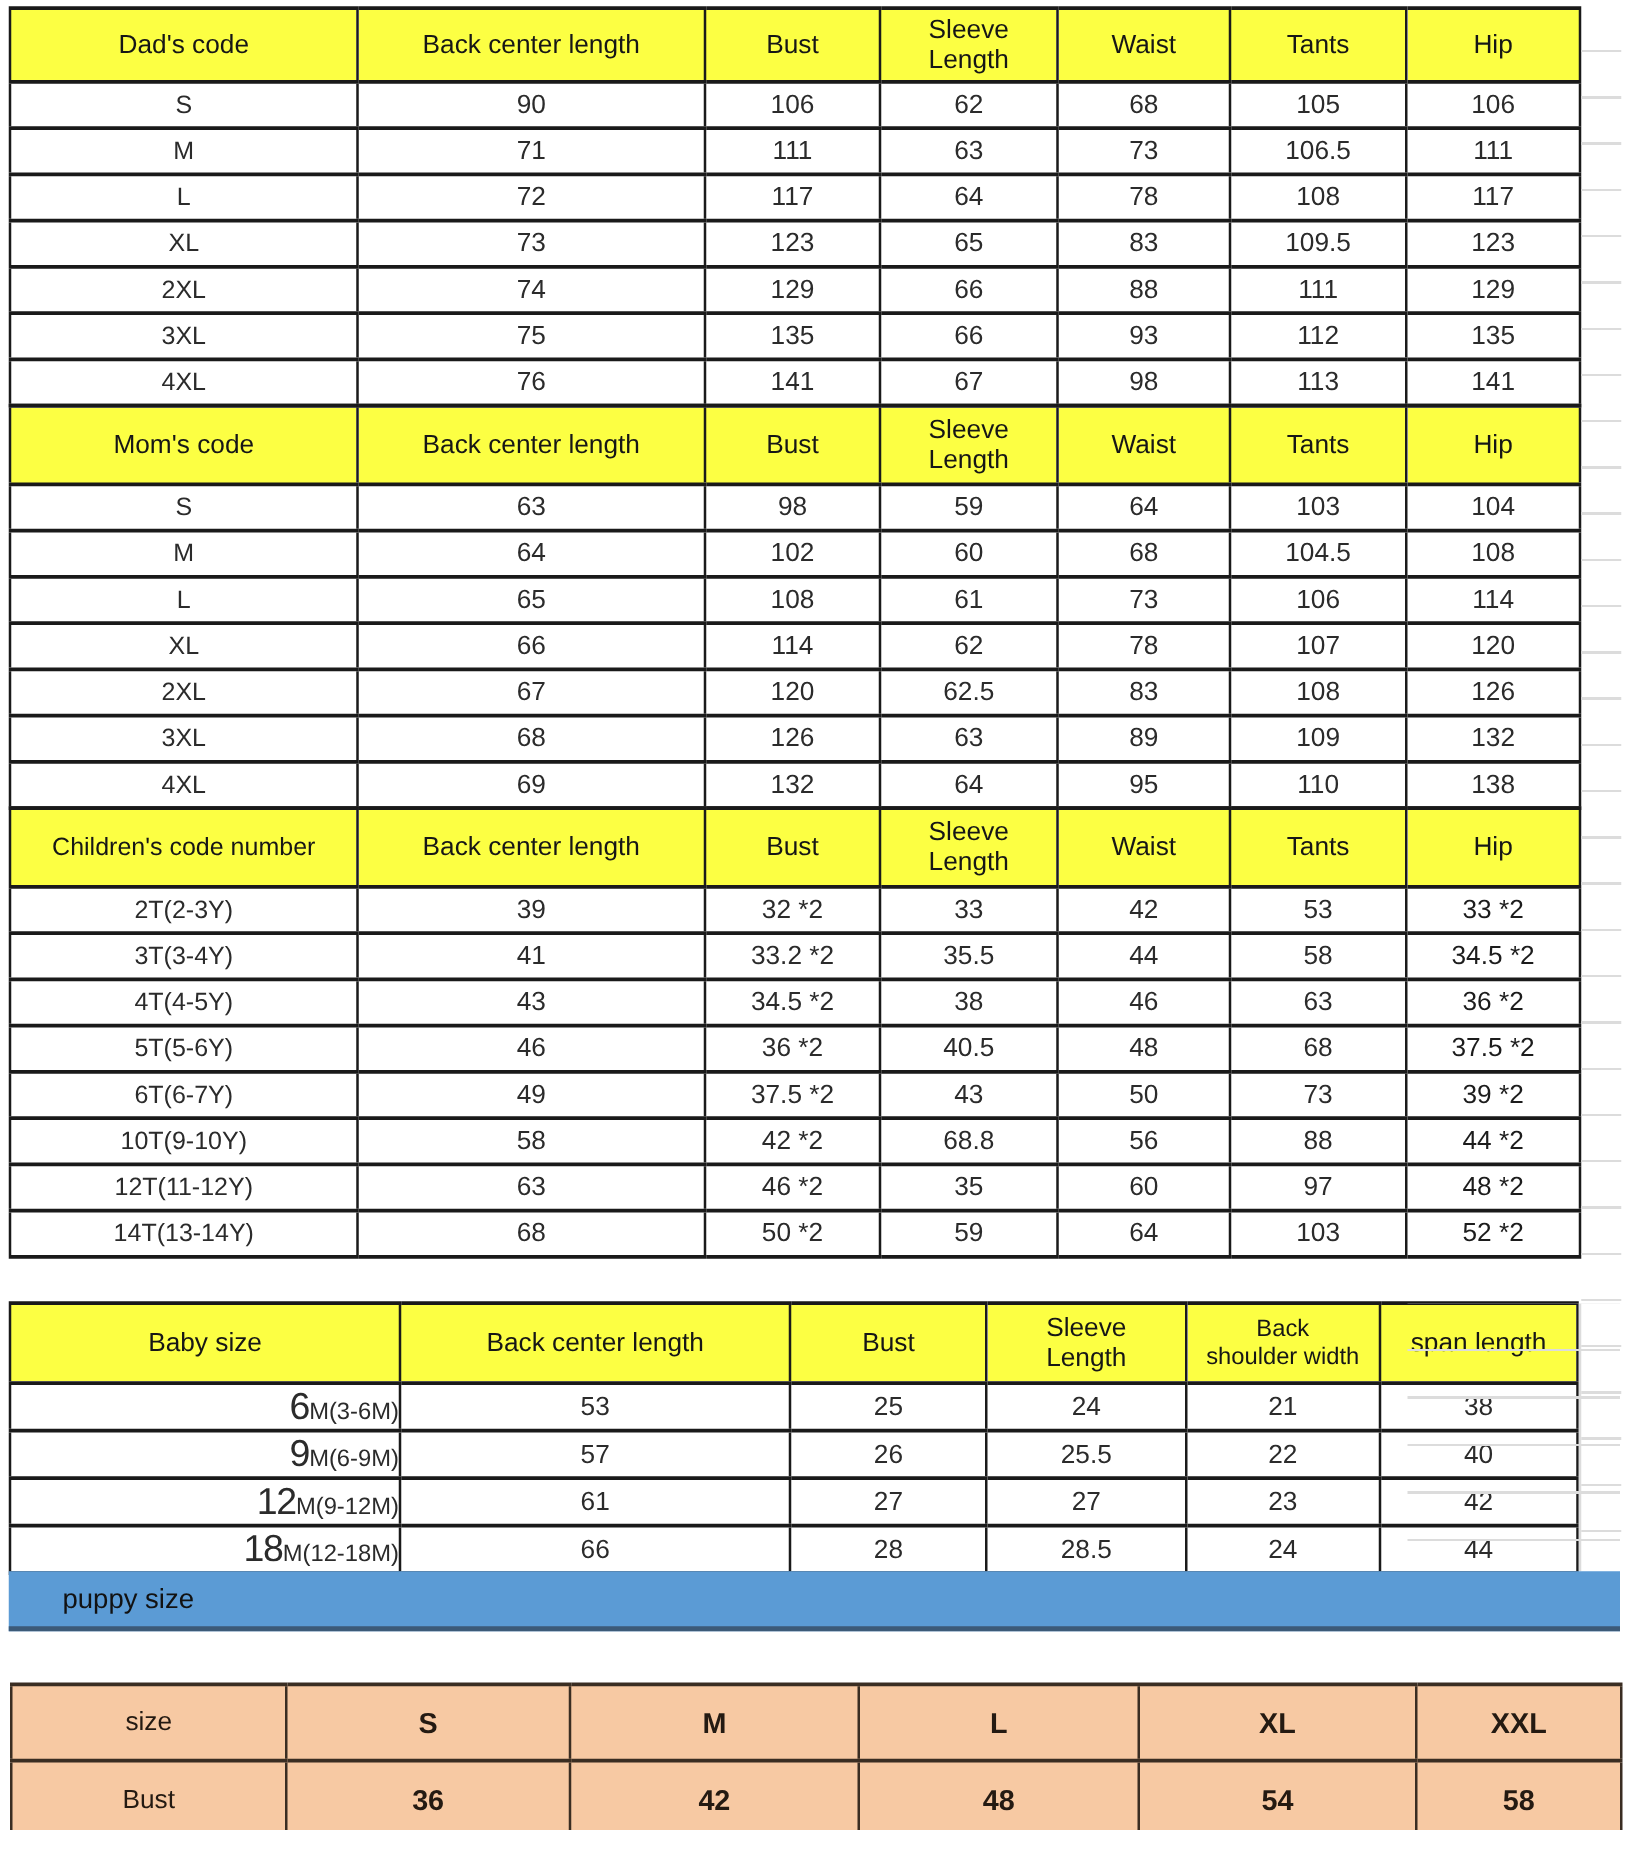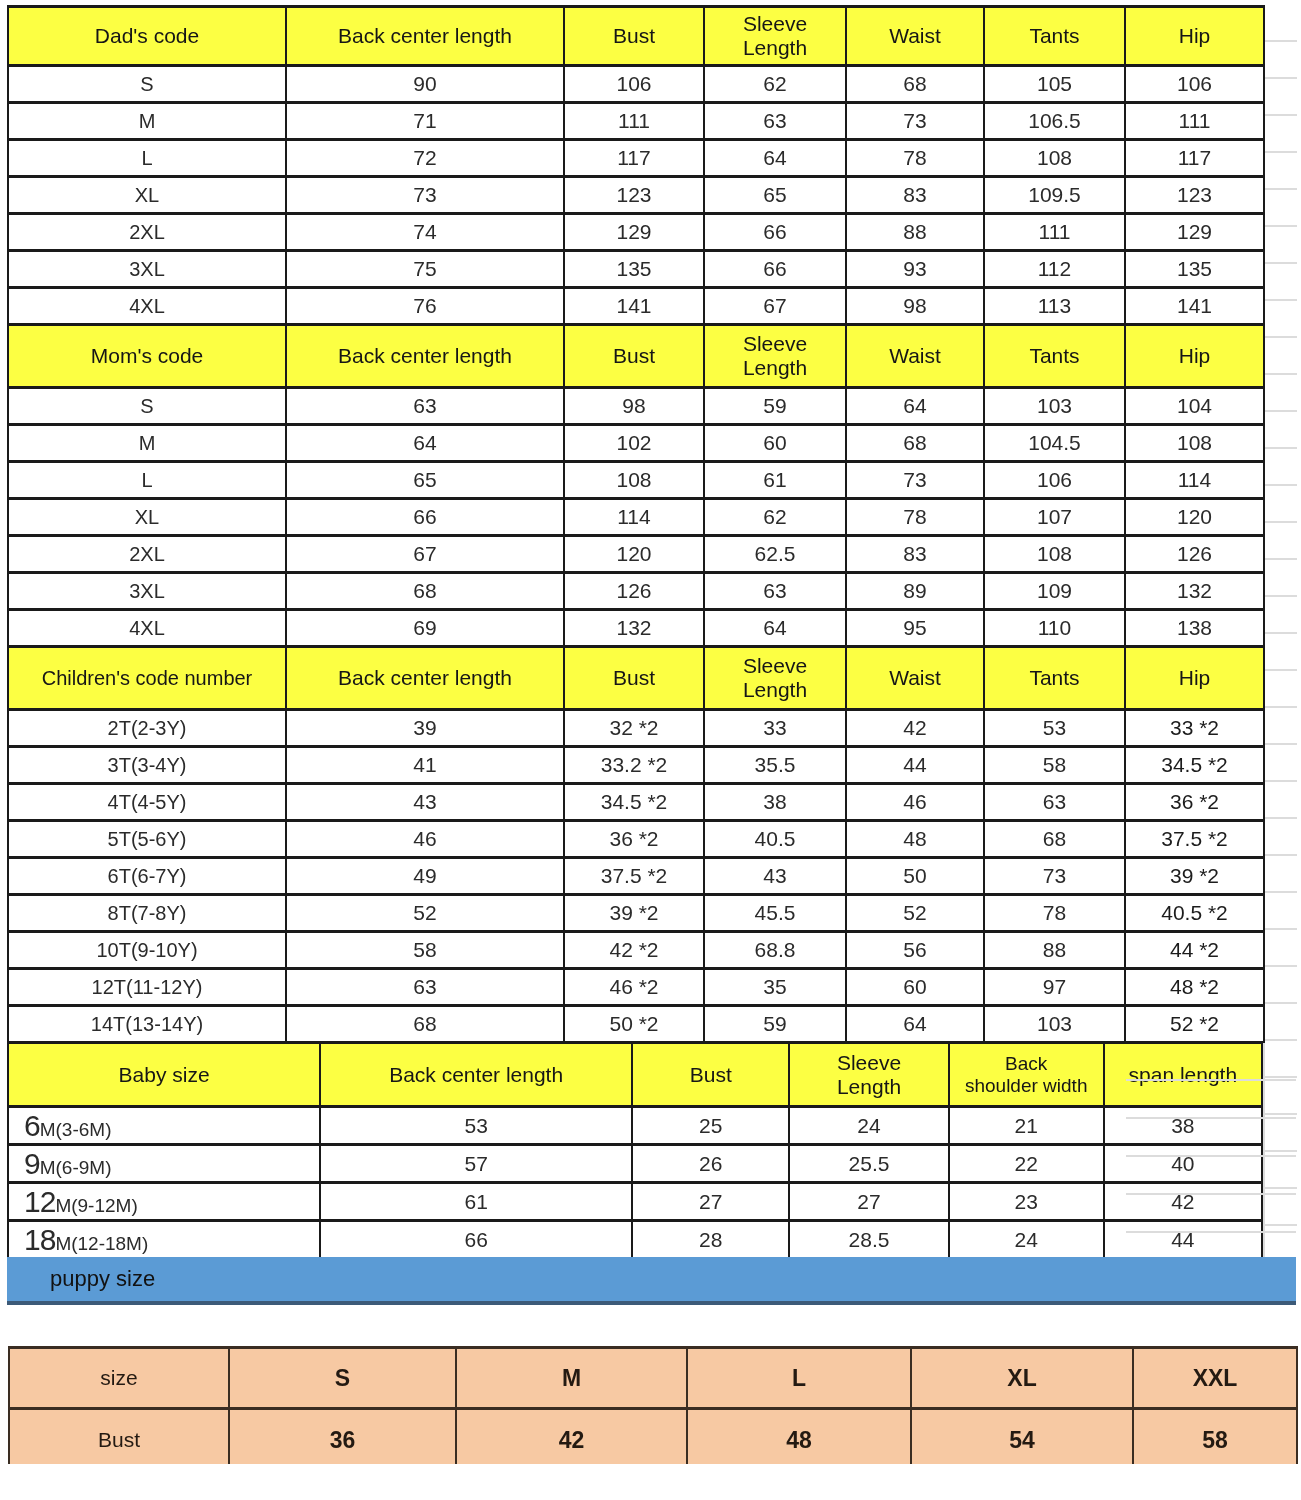--- a/index.html
+++ b/index.html
@@ -25,21 +25,21 @@
   .t-baby thead td:nth-child(5){font-size:19px}
   .t-children thead td:first-child{font-size:20px}
 
   
   tr.c-blue td{color:#4188c9}
   tr.c-navy td{color:#1f3a66}
   tr.c-red  td{color:#ec2426}
   tr.c-blue td.blk, tr.c-navy td.blk, tr.c-red td.blk{color:#1c1c1c}
 
   
-  .t-baby tbody td.lbl{text-align:left;padding-left:15px;white-space:nowrap}
+  .t-baby tbody td.lbl{text-align:right;padding-left:15px;white-space:nowrap}
   .t-baby tbody td.lbl .big{font-size:30px;letter-spacing:-1px}
   .t-baby tbody td.lbl .rest{font-size:19px}
 
   
   #strip-top{position:absolute;left:1265px;top:5px;width:32px;height:1252px;
     background:repeating-linear-gradient(to bottom,transparent 0,transparent 35px,#dcdcdc 35px,#dcdcdc 37px);}
   #strip-baby{position:absolute;left:1126px;top:1043px;width:170px;height:214px;
     background:repeating-linear-gradient(to bottom,transparent 0,transparent 36px,#dcdcdc 36px,#dcdcdc 38px);}
   #strip-baby-vline{position:absolute;left:1263px;top:1043px;width:2px;height:214px;background:#dcdcdc;}
 
@@ -305,29 +305,20 @@
         <tr class="c-blue">
           <td class="lbl">6T(6-7Y)</td>
           <td>49</td>
           <td>37.5 *2</td>
           <td>43</td>
           <td>50</td>
           <td>73</td>
           <td class="blk">39 *2</td>
         </tr>
         <tr class="c-navy">
-          <td class="lbl">8T(7-8Y)</td>
-          <td>52</td>
-          <td>39 *2</td>
-          <td>45.5</td>
-          <td>52</td>
-          <td>78</td>
-          <td class="blk">40.5 *2</td>
-        </tr>
-        <tr class="c-navy">
           <td class="lbl">10T(9-10Y)</td>
           <td>58</td>
           <td>42 *2</td>
           <td>68.8</td>
           <td>56</td>
           <td>88</td>
           <td class="blk">44 *2</td>
         </tr>
         <tr class="c-red">
           <td class="lbl">12T(11-12Y)</td>

